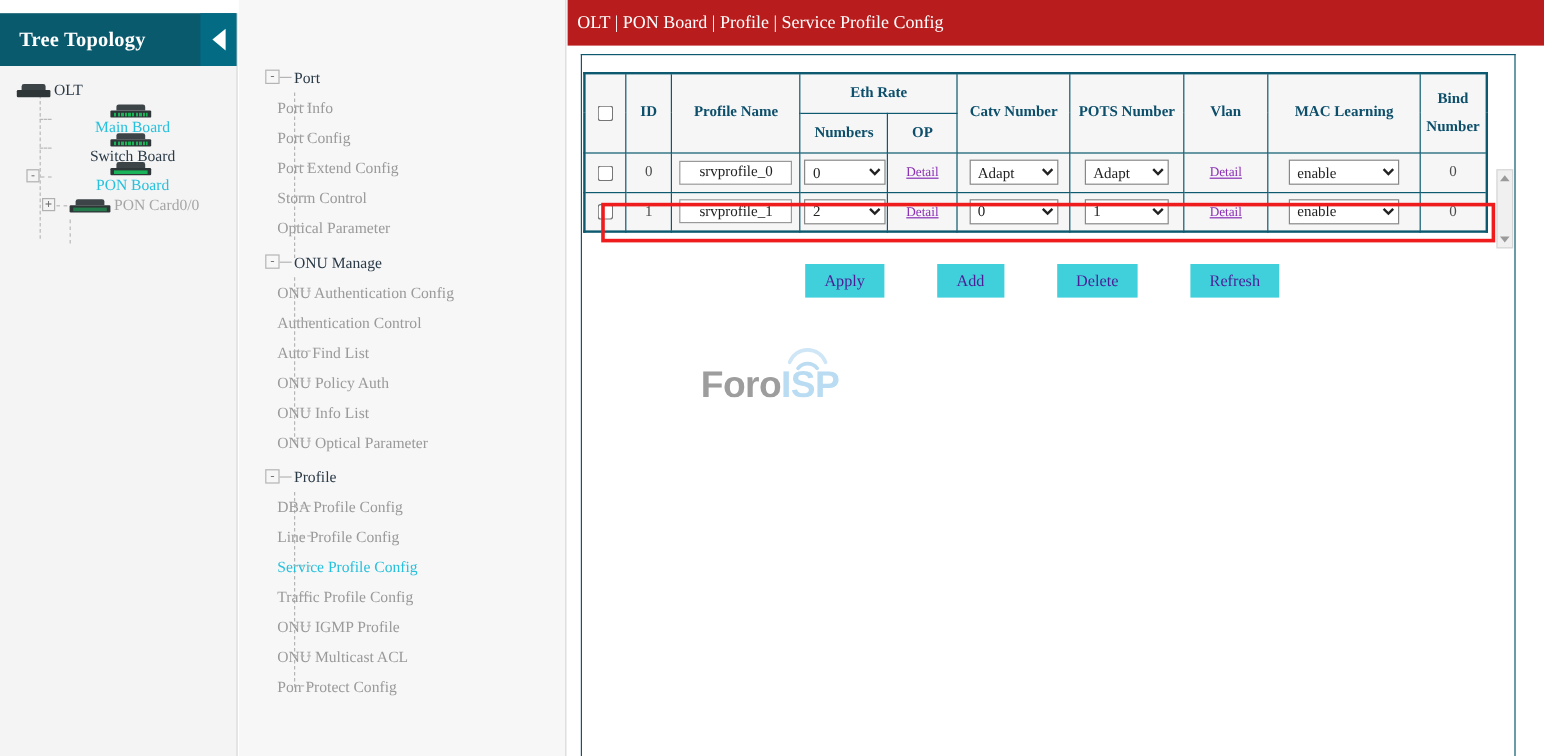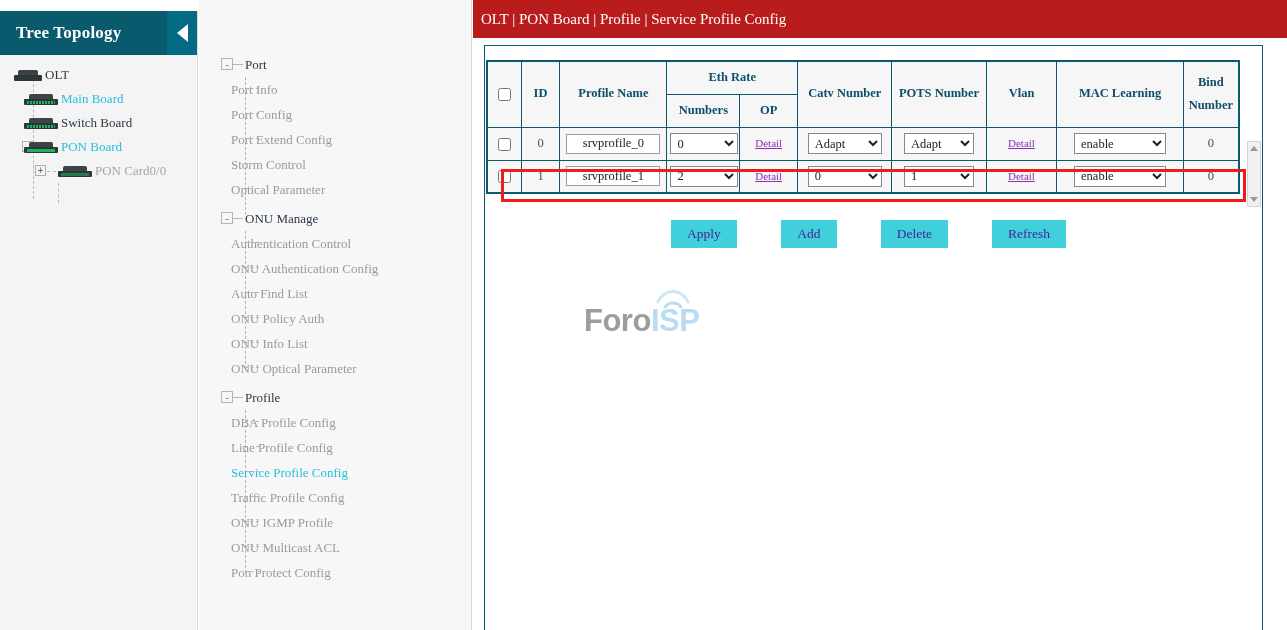--- a/index.html
+++ b/index.html
@@ -46,21 +46,21 @@
     width: 0; height: 0;
     border-top: 9px solid transparent;
     border-bottom: 9px solid transparent;
     border-right: 11px solid #ffffff;
   }
 
   .tree { padding: 8px 0 0 0; position: relative; font-size: 13px; }
 
   .tree-node { position: relative; height: 24px; display: flex; align-items: center; }
   .tree-node.lvl0 { padding-left: 14px; }
-  .tree-node.lvl1 { padding-left: 24px; }
+  .tree-node.lvl1 { padding-left: 24px; flex-direction: column; }
   .tree-node.lvl2 { padding-left: 58px; }
 
   
   .tree-vline {
     position: absolute;
     border-left: 1px dashed #b9b9b9;
     width: 0;
   }
   .tree-hline {
     position: absolute;
@@ -453,25 +453,25 @@
         <div style="height: 4px;"></div>
         <div class="nav-group">
           <span class="exp-box2">-</span>
           <span class="dashlead"></span>
           <span>ONU Manage</span>
         </div>
         <div style="position: relative;">
           <div class="nav-vline" style="top: 0px; height: 138px;"></div>
           <div class="nav-item">
             <span class="tick"></span>
+            <span>ONU Authentication Config</span>
+          </div>
+          <div class="nav-item">
+            <span class="tick"></span>
             <span>Authentication Control</span>
-          </div>
-          <div class="nav-item">
-            <span class="tick"></span>
-            <span>ONU Authentication Config</span>
           </div>
           <div class="nav-item">
             <span class="tick"></span>
             <span>Auto Find List</span>
           </div>
           <div class="nav-item">
             <span class="tick"></span>
             <span>ONU Policy Auth</span>
           </div>
           <div class="nav-item">

